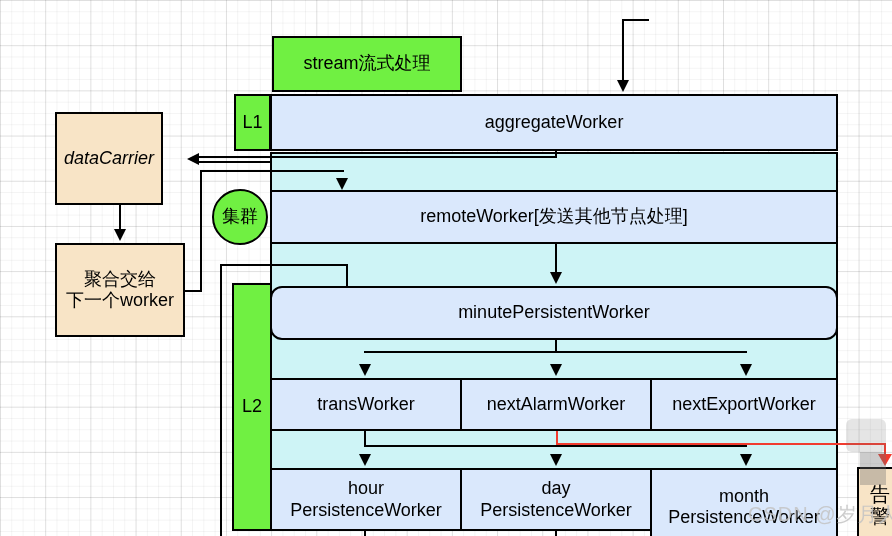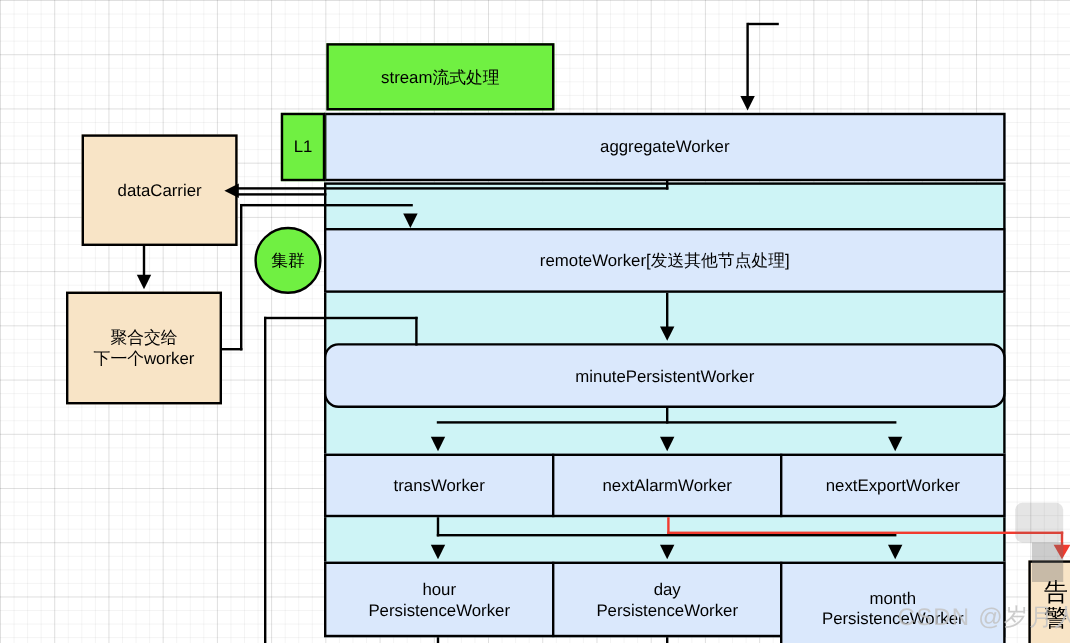--- a/index.html
+++ b/index.html
@@ -8,21 +8,21 @@
     position:relative;width:892px;height:536px;overflow:hidden;background:#fff;
     background-image:
       linear-gradient(rgba(0,0,0,0.085) 1px,transparent 1px),
       linear-gradient(90deg,rgba(0,0,0,0.085) 1px,transparent 1px),
       linear-gradient(rgba(0,0,0,0.045) 1px,transparent 1px),
       linear-gradient(90deg,rgba(0,0,0,0.045) 1px,transparent 1px);
     background-size:45.2px 45.2px,45.2px 45.2px,11.3px 11.3px,11.3px 11.3px;
   }
   .box{position:absolute;box-sizing:border-box;border:2px solid #000;
        display:flex;align-items:center;justify-content:center;text-align:center;
-       font-size:14px;color:#000;line-height:1.18;white-space:nowrap;}
+       font-size:18px;color:#000;line-height:1.18;white-space:nowrap;}
   .green{background:var(--green,#70F042);}
   .blue{background:var(--blue,#DAE8FC);}
   .cyan{background:var(--cyan,#CEF4F6);}
   .beige{background:var(--beige,#F8E4C6);}
   .edge{position:absolute;background:#000;z-index:5;}
   .redln{background:var(--red,#F23B2F);}
   .arr{position:absolute;width:0;height:0;z-index:6;}
   .arr.down{border-left:6px solid transparent;border-right:6px solid transparent;border-top:12px solid #000;}
   .arr.left{border-top:6px solid transparent;border-bottom:6px solid transparent;border-right:12px solid #000;}
   .arr.down.red{border-left:7px solid transparent;border-right:7px solid transparent;border-top:12px solid var(--red,#F23B2F);}
@@ -46,39 +46,40 @@
 
   <div class="box green z3" style="left:272px;top:36px;width:190px;height:56px;">stream流式处理</div>
 
   <div class="box green z3" style="left:234px;top:94px;width:37px;height:57px;">L1</div>
   <div class="box blue z2" style="left:270px;top:94px;width:568px;height:57px;">aggregateWorker</div>
 
   <div class="box blue z2" style="left:270px;top:190px;width:568px;height:54px;">remoteWorker[发送其他节点处理]</div>
 
   <div class="box blue z2" style="left:270px;top:286px;width:568px;height:54px;border-radius:12px;">minutePersistentWorker</div>
 
+  <div class="box green z3" style="left:232px;top:283px;width:40px;height:248px;">L2</div>
 
   <div class="box blue z2" style="left:270px;top:378px;width:192px;height:53px;">transWorker</div>
   <div class="box blue z2" style="left:460px;top:378px;width:192px;height:53px;">nextAlarmWorker</div>
   <div class="box blue z2" style="left:650px;top:378px;width:188px;height:53px;">nextExportWorker</div>
 
   <div class="box blue stack z2" style="left:270px;top:468px;width:192px;height:63px;">
     <span>hour</span>
     <span>PersistenceWorker</span>
   </div>
   <div class="box blue stack z2" style="left:460px;top:468px;width:192px;height:63px;">
     <span>day</span>
     <span>PersistenceWorker</span>
   </div>
   <div class="box blue stack z2" style="left:650px;top:468px;width:188px;height:78px;">
     <span>month</span>
     <span>PersistenceWorker</span>
   </div>
 
-  <div class="box beige z3" style="left:68px;top:112px;width:130px;height:93px;">dataCarrier</div>
+  <div class="box beige z3" style="left:55px;top:112px;width:108px;height:93px;font-style:italic;">dataCarrier</div>
   <div class="box beige stack z3" style="left:55px;top:243px;width:130px;height:94px;">
     <span>聚合交给</span>
     <span>下一个worker</span>
   </div>
   <div class="box green z3" style="left:212px;top:189px;width:56px;height:56px;border-radius:50%;text-align:right;">集群</div>
 
   <div class="box beige stack z4" style="left:857px;top:467px;width:46px;height:76px;font-size:20px;line-height:1.1;">
     <span>告</span>
     <span>警</span>
   </div>

